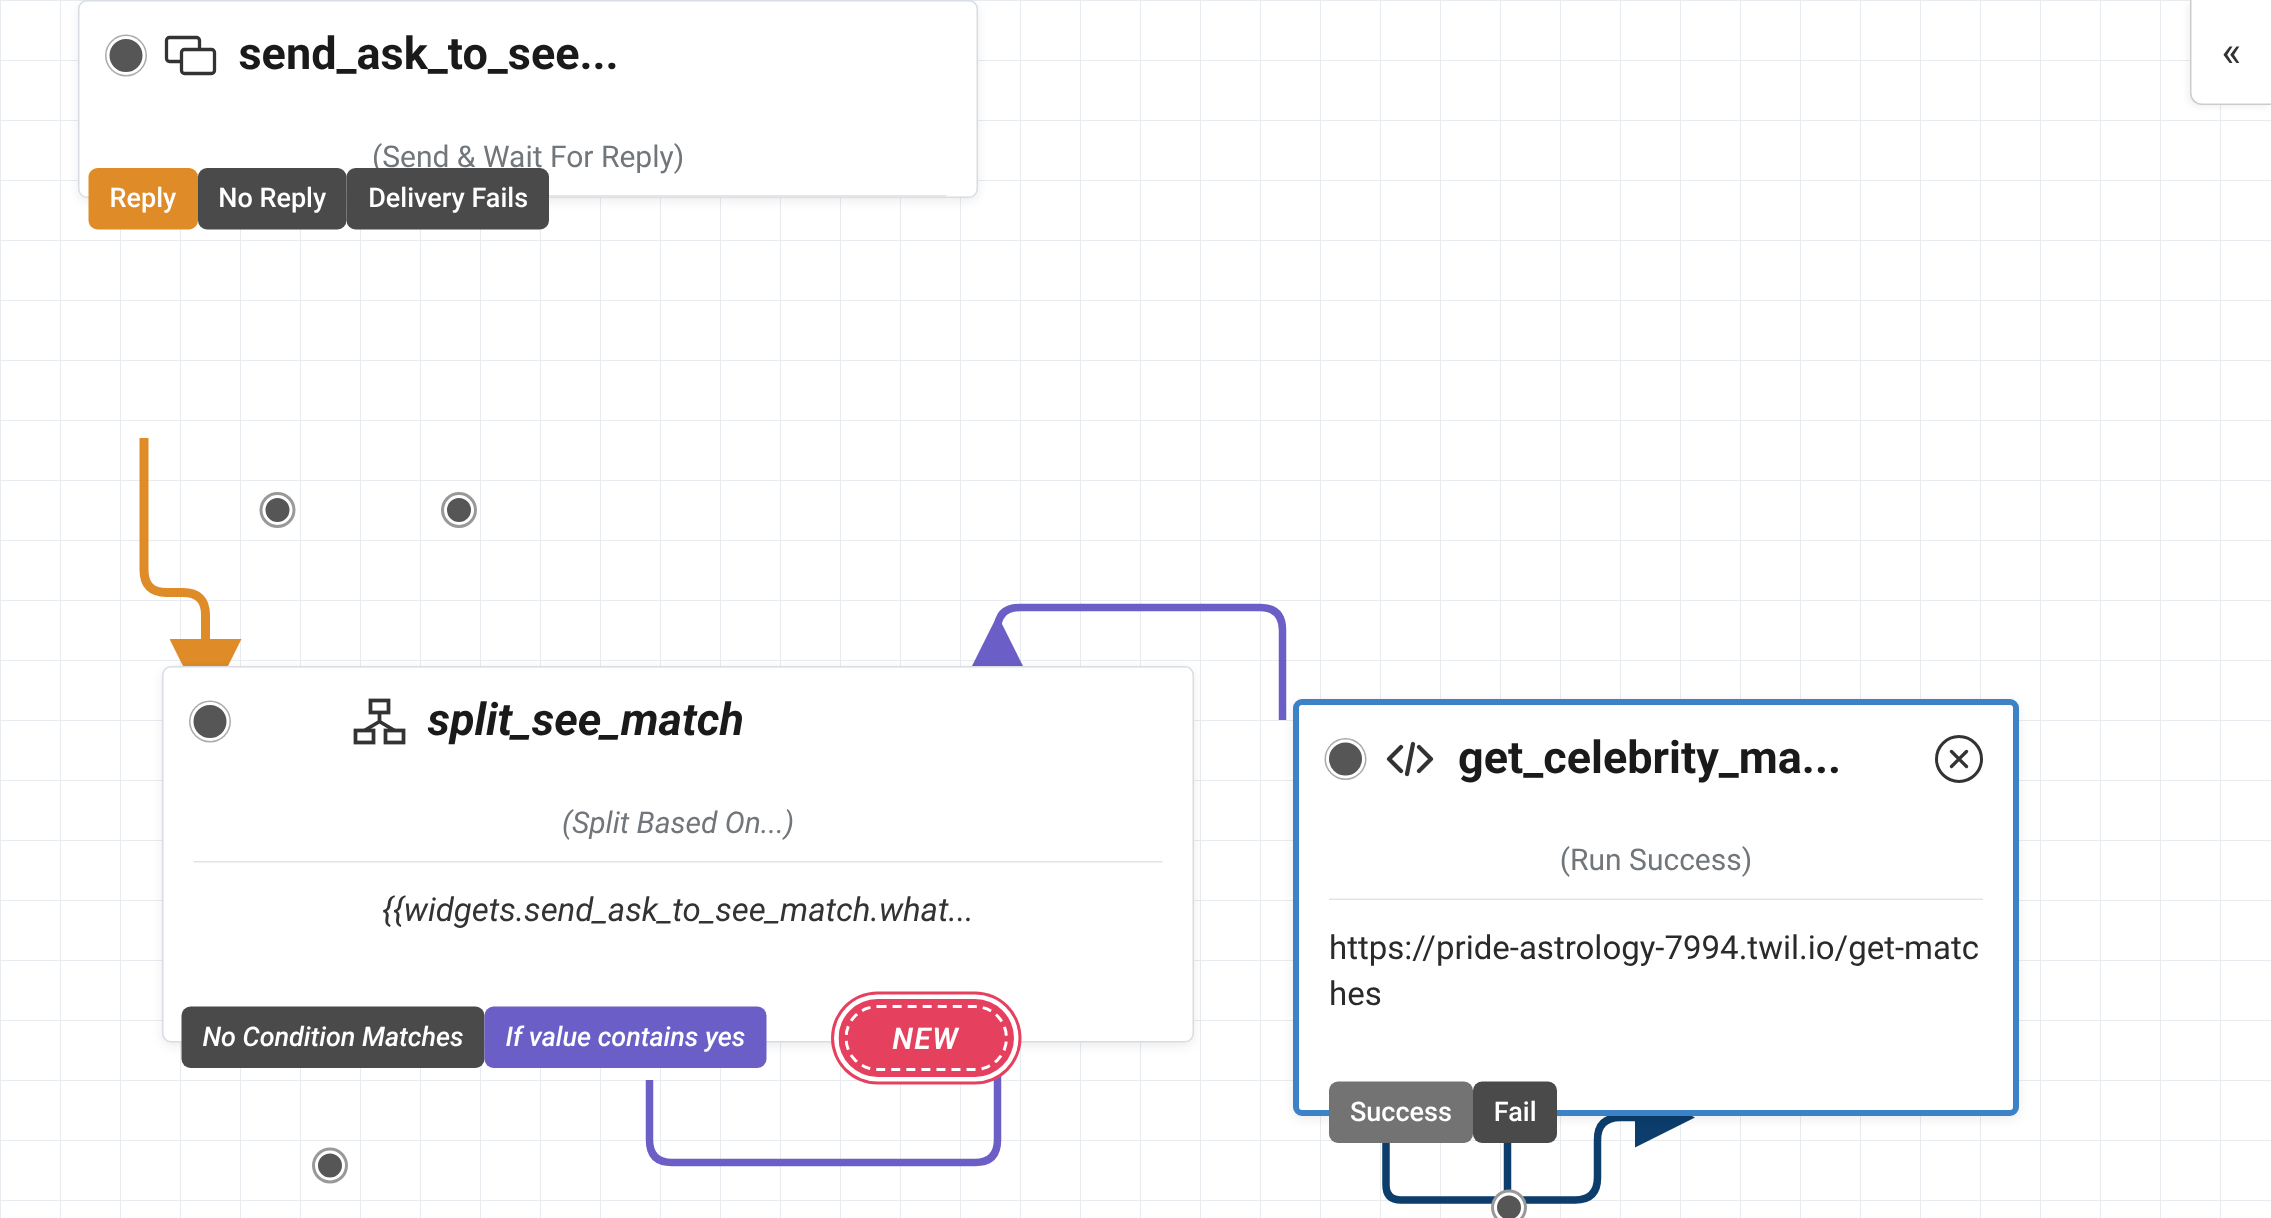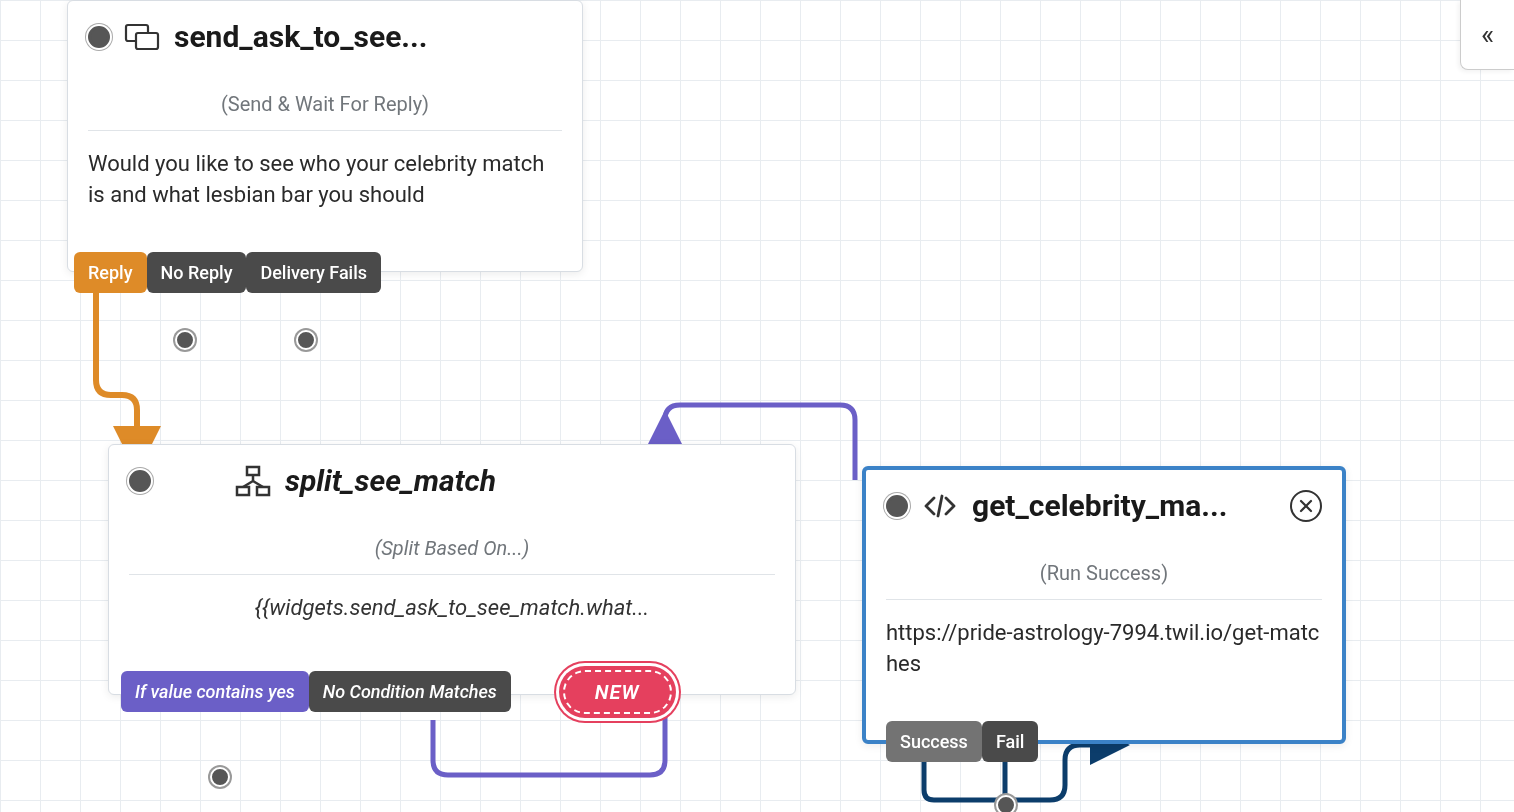--- a/index.html
+++ b/index.html
@@ -169,34 +169,33 @@
   <path d="M 96 292 L 96 380 Q 96 395 111 395 L 122 395 Q 137 395 137 410 L 137 450" stroke="#de8b28" stroke-width="6" fill="none" marker-end="url(#arrow-orange)"></path>
 
   <path d="M 433 720 L 433 760 Q 433 775 448 775 L 650 775 Q 665 775 665 760 L 665 420 Q 665 405 680 405 L 840 405 Q 855 405 855 420 L 855 480" stroke="#6b5fc7" stroke-width="5" fill="none"></path>
   <path d="M 665 445 L 665 430" stroke="#6b5fc7" stroke-width="5" fill="none" marker-end="url(#arrow-purple)"></path>
 
   <path d="M 924 755 L 924 790 Q 924 800 934 800 L 1050 800 Q 1065 800 1065 785 L 1065 760 Q 1065 745 1080 745 L 1110 745" stroke="#0c3d6b" stroke-width="5" fill="none" marker-end="url(#arrow-navy)"></path>
 
   <path d="M 1005 755 L 1005 795" stroke="#0c3d6b" stroke-width="5" fill="none"></path>
 </svg>
 
-<div class="widget" style="left:67px; top:0; width:516px;">
+<div class="widget" style="left:52px; top:0; width:600px;">
   <div class="widget-header">
     <span class="node-dot"></span>
     <span class="widget-icon">
       <svg viewBox="0 0 36 32" fill="none" stroke="#333" stroke-width="2.2">
         <rect x="2" y="4" width="22" height="16" rx="2"></rect>
         <rect x="12" y="12" width="22" height="16" rx="2" fill="#fff"></rect>
       </svg>
     </span>
     <span class="widget-title">send_ask_to_see...</span>
   </div>
   <div class="widget-subtitle">(Send &amp; Wait For Reply)</div>
   <div class="widget-divider"></div>
-  <div class="widget-body">Would you like to see who your celebrity match is and what lesbian bar you should</div>
   <div class="transitions">
     <div class="transition-pill pill-orange">Reply</div>
     <div class="transition-pill pill-dark">No Reply</div>
     <div class="transition-pill pill-dark">Delivery Fails</div>
   </div>
 </div>
 
 <span class="conn-dot" style="left:175px; top:330px;"></span>
 <span class="conn-dot" style="left:296px; top:330px;"></span>
 
@@ -210,22 +209,22 @@
         <rect x="22" y="22" width="12" height="8"></rect>
         <path d="M 18 10 L 18 16 M 18 16 L 8 22 M 18 16 L 28 22"></path>
       </svg>
     </span>
     <span class="widget-title">split_see_match</span>
   </div>
   <div class="widget-subtitle">(Split Based On...)</div>
   <div class="widget-divider"></div>
   <div class="widget-body mono" style="text-align:center; padding-bottom:70px;">{{widgets.send_ask_to_see_match.what...</div>
   <div class="transitions" style="left:12px; bottom:-24px;">
+    <div class="transition-pill pill-dark">No Condition Matches</div>
     <div class="transition-pill pill-purple">If value contains yes</div>
-    <div class="transition-pill pill-dark">No Condition Matches</div>
     <div class="transition-pill pill-new" style="margin-left:48px;">NEW</div>
   </div>
 </div>
 <span class="conn-dot" style="left:210px; top:767px;"></span>
 
 <div class="widget selected" style="left:862px; top:466px; width:484px;">
   <div class="widget-header">
     <span class="node-dot"></span>
     <span class="widget-icon">
       <svg viewBox="0 0 36 32" fill="none" stroke="#333" stroke-width="2.8" stroke-linecap="round" stroke-linejoin="round">

